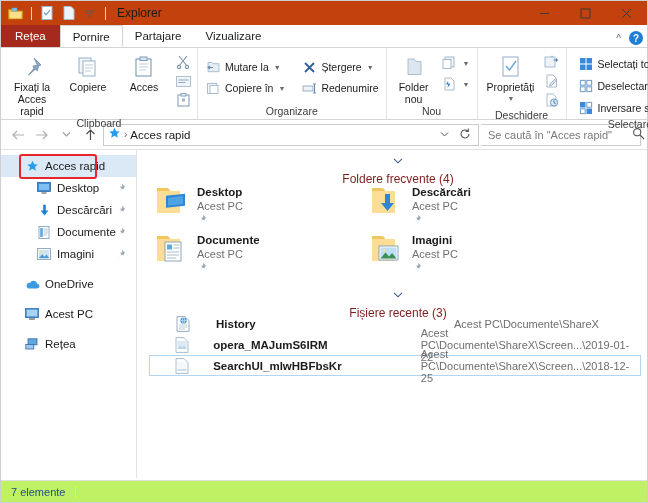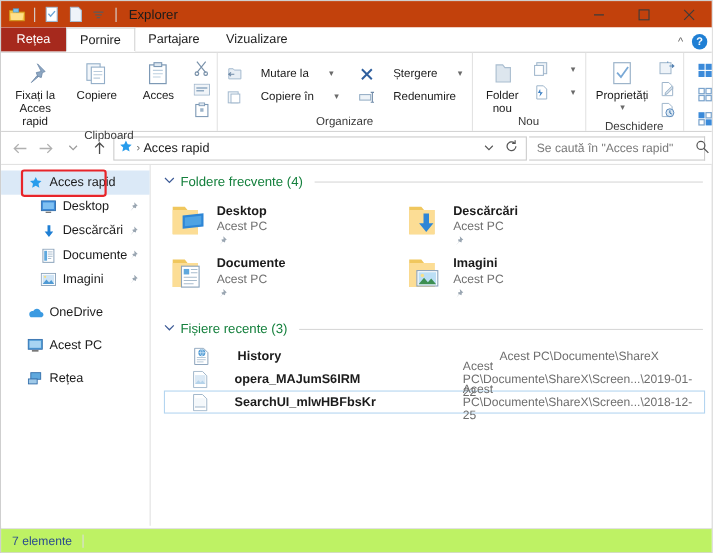--- a/index.html
+++ b/index.html
@@ -157,21 +157,21 @@
     text-align: center;
     font-size: 10.5px;
     color: #1b1b1b;
     line-height: 12px;
   }
   .bigbtn .bicon { height: 28px; display:flex; align-items:center; justify-content:center; }
   .smallcol { display: flex; flex-direction: column; gap: 1px; padding-top: 2px; }
   .smallbtn {
     display: flex;
     align-items: center;
-    gap: 16px;
+    gap: 4px;
     height: 20px;
     padding: 0 3px;
     font-size: 10.5px;
     color: #1b1b1b;
     white-space: nowrap;
   }
   .smallbtn .sicon { width: 16px; height: 16px; display:flex; align-items:center; justify-content:center; }
   .caret { font-size: 7px; color: #6a6a6a; margin-left: 1px; }
   .iconcol3 { display:flex; flex-direction:column; align-items:center; gap:1px; padding-top:2px;}
   .iconcol3 .mini { width: 20px; height: 18px; display:flex; align-items:center; justify-content:center; }
@@ -281,22 +281,23 @@
     flex: 1;
     padding: 6px 0 0 12px;
     box-sizing: border-box;
     overflow: hidden;
   }
   .section-head {
     display: flex;
     align-items: center;
     gap: 5px;
     height: 18px;
-    color: #15803d;
+    color: #7f1d1d;
     font-size: 12px;
+    flex-direction: column;
   }
   .section-head .sc-chev { font-size: 10px; color: #3c5a96; }
   .section-head .rule {
     flex: 1;
     height: 1px;
     background: #d8d8d8;
     margin-left: 6px;
     margin-right: 8px;
   }
 

